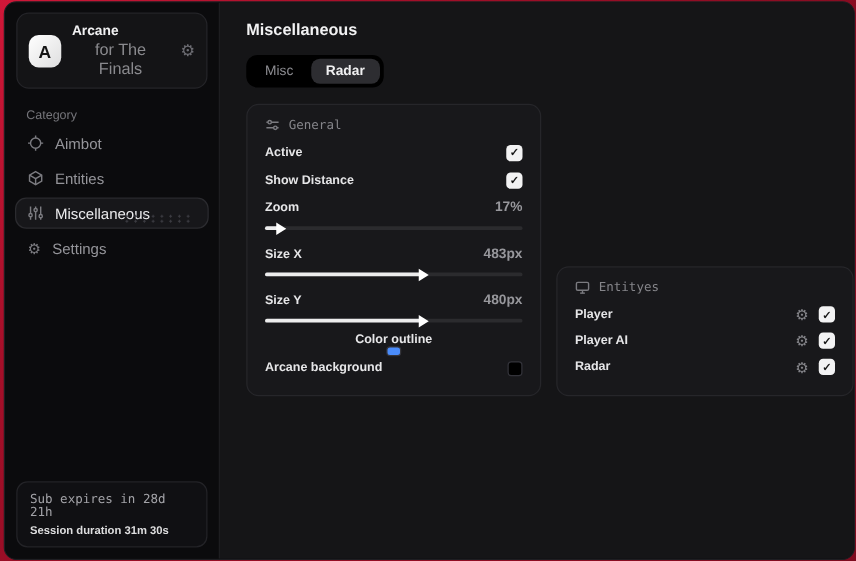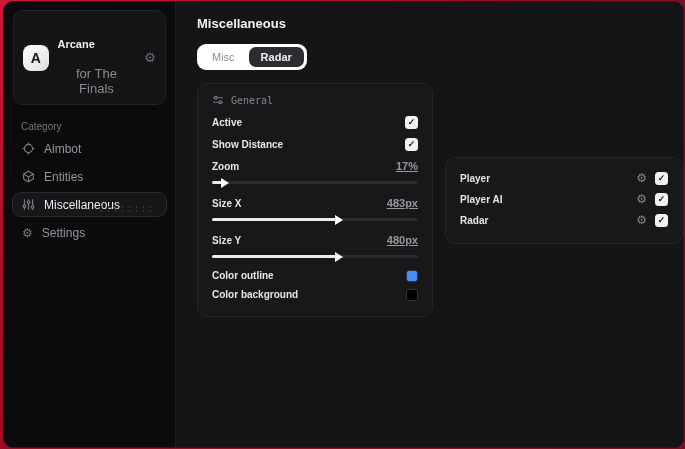--- a/index.html
+++ b/index.html
@@ -20,21 +20,21 @@
     border-right:1px solid #1d1d20; position:relative;
   }
   .logo-card {
     margin:8px 9px 0 9px; padding:8px 9px; display:flex; align-items:center; gap:9px;
     background:#141416; border:1px solid #242428; border-radius:10px;
   }
   .logo-tile {
     width:26px; height:26px; border-radius:8px; background:linear-gradient(135deg,#ffffff,#dededf);
     color:#141414; font-weight:bold; font-size:14px; display:flex; align-items:center; justify-content:center;
   }
-  .logo-text { display:flex; flex-direction:column; gap:16px;margin-top:19px; }
+  .logo-text { display:flex; flex-direction:column; gap:1px; }
   .app-name { font-size:11px; font-weight:bold; color:#f1f1f2; }
   .app-sub  { font-size:13px; color:#8a8a8e;text-align:center; }
   .logo-gear { margin-left:auto; color:#6d6d73; font-size:13px; cursor:pointer; }
   .category-label { margin:16px 0 3px 17px; font-size:10px; color:#76767b; }
   .nav { margin-top:4px; }
   .nav-item {
     display:flex; align-items:center; gap:9px; height:25px; margin:3px 8px;
     padding:0 9px; border:1px solid transparent; border-radius:9px;
     color:#95959a; font-size:12px; cursor:pointer; position:relative;
   }
@@ -48,38 +48,38 @@
   .footer-card {
     position:absolute; left:9px; right:9px; bottom:9px;
     background:#101013; border:1px solid #232327; border-radius:9px; padding:8px 10px;
   }
   .footer-sub  { font-family:"DejaVu Sans Mono", monospace; font-size:10px; color:#a3a3a8; }
   .footer-sess { margin-top:3px; font-size:9px; font-weight:bold; color:#dededf; }
   
   .main { flex:1; background:#151517; padding:14px 16px 0 21px; }
   .page-title { font-size:13px; font-weight:bold; color:#f2f2f3; }
   .tabs {
-    margin-top:13px; display:inline-flex; background:#ffffff; border-radius:9px; padding:3px; gap:2px;
+    margin-top:13px; display:inline-flex; background:#000000; border-radius:9px; padding:3px; gap:2px;
   }
   .tab { padding:4px 12px; font-size:11px; color:#8d8d92; border-radius:7px; cursor:pointer; }
   .tab.active { background:#2d2d31; color:#f0f0f1; font-weight:bold; }
-  .cards { margin-top:13px; display:flex; gap:12px; align-items:center; }
+  .cards { margin-top:13px; display:flex; gap:12px; align-items:flex-end; }
   .card {
     background:#18181b; border:1px solid #26262a; border-radius:10px; padding:10px 14px 12px;
   }
   .card.general { width:236px; }
   .card.entities { width:238px; }
   .card-header {
     display:flex; align-items:center; gap:7px; margin-bottom:5px;
     color:#85858a; font-family:"DejaVu Sans Mono", monospace; font-size:10px;
   }
   .card-header .hicon { display:flex; color:#7b7b80; }
   .row { display:flex; align-items:center; justify-content:space-between; height:22px; }
   .row-label { font-size:10px; font-weight:600; color:#e6e6e8; }
-  .row-value { font-size:11px; font-weight:600; color:#97979c;text-decoration:underline; }
+  .row-value { font-size:11px; font-weight:600; color:#97979c; }
   .checkbox {
     width:13px; height:13px; border-radius:3.5px; background:#f2f2f3; color:#151515;
     display:flex; align-items:center; justify-content:center;
     font-size:9px; font-weight:bold; cursor:pointer;
   }
   .slider { position:relative; height:3px; background:#2b2b2e; border-radius:2px; margin:4px 0 8px; cursor:pointer; }
   .slider-fill { position:relative; height:3px; background:#ececed; border-radius:2px; }
   .slider-fill::after {
     content:""; position:absolute; right:-3px; top:-3.5px; width:0; height:0;
     border-top:5px solid transparent; border-bottom:5px solid transparent; border-left:8px solid #ffffff;
@@ -141,20 +141,24 @@
           </svg>
         </span>
         <span>Miscellaneous</span>
       </div>
       <div class="nav-item">
         <span class="nicon" style="font-size:12px;">⚙</span>
         <span>Settings</span>
       </div>
     </nav>
 
+    <div class="footer-card">
+      <div class="footer-sub">Sub expires in 28d 21h</div>
+      <div class="footer-sess">Session duration 31m 30s</div>
+    </div>
   </aside>
 
   <main class="main">
     <div class="page-title">Miscellaneous</div>
 
     <div class="tabs">
       <div class="tab">Misc</div>
       <div class="tab active">Radar</div>
     </div>
 
@@ -204,31 +208,41 @@
         </div>
 
         <div class="row">
           <span class="row-label">Size Y</span>
           <span class="row-value">480px</span>
         </div>
         <div class="slider">
           <div class="slider-fill" style="width: 62%;"></div>
         </div>
 
-        <div class="row" style="height:19px;">
+        <div class="row" style="height:19px;flex-direction:column;">
           <span class="row-label">Color outline</span>
           <span class="swatch" style="background-color: rgb(74, 140, 251);"></span>
         </div>
         <div class="row" style="height:19px;">
-          <span class="row-label">Color background</span>
+          <span class="row-label">Arcane background</span>
           <span class="swatch" style="background-color: rgb(0, 0, 0);"></span>
         </div>
       </section>
 
       <section class="card entities">
+        <div class="card-header">
+          <span class="hicon">
+            <svg width="12" height="12" viewBox="0 0 16 16" fill="none" stroke="currentColor" stroke-width="1.5">
+              <rect x="1.5" y="2.5" width="13" height="8.5" rx="1.5"></rect>
+                <line x1="5.5" y1="14" x2="10.5" y2="14"></line>
+                <line x1="8" y1="11" x2="8" y2="14"></line>
+            </svg>
+          </span>
+          <span>Entityes</span>
+        </div>
 
         <div class="row ent-row">
           <span class="row-label">Player</span>
           <span class="entity-right">
             <span class="row-gear">⚙</span>
             <span class="checkbox">
                 <span>✓</span>
               </span>
           </span>
         </div>

